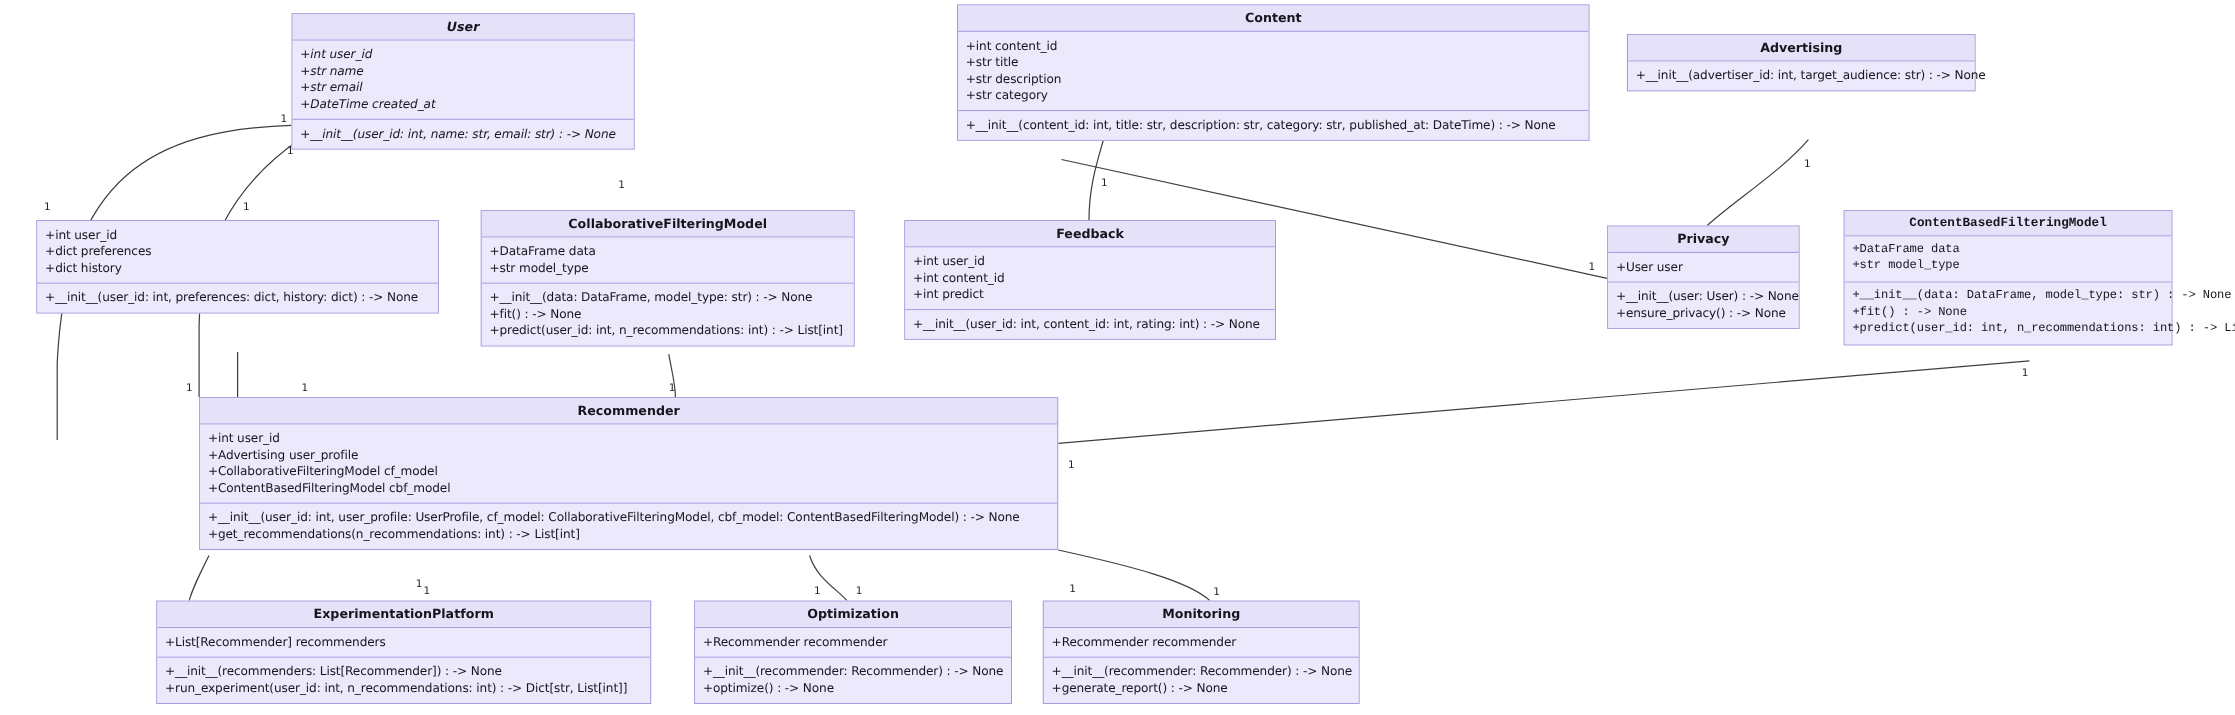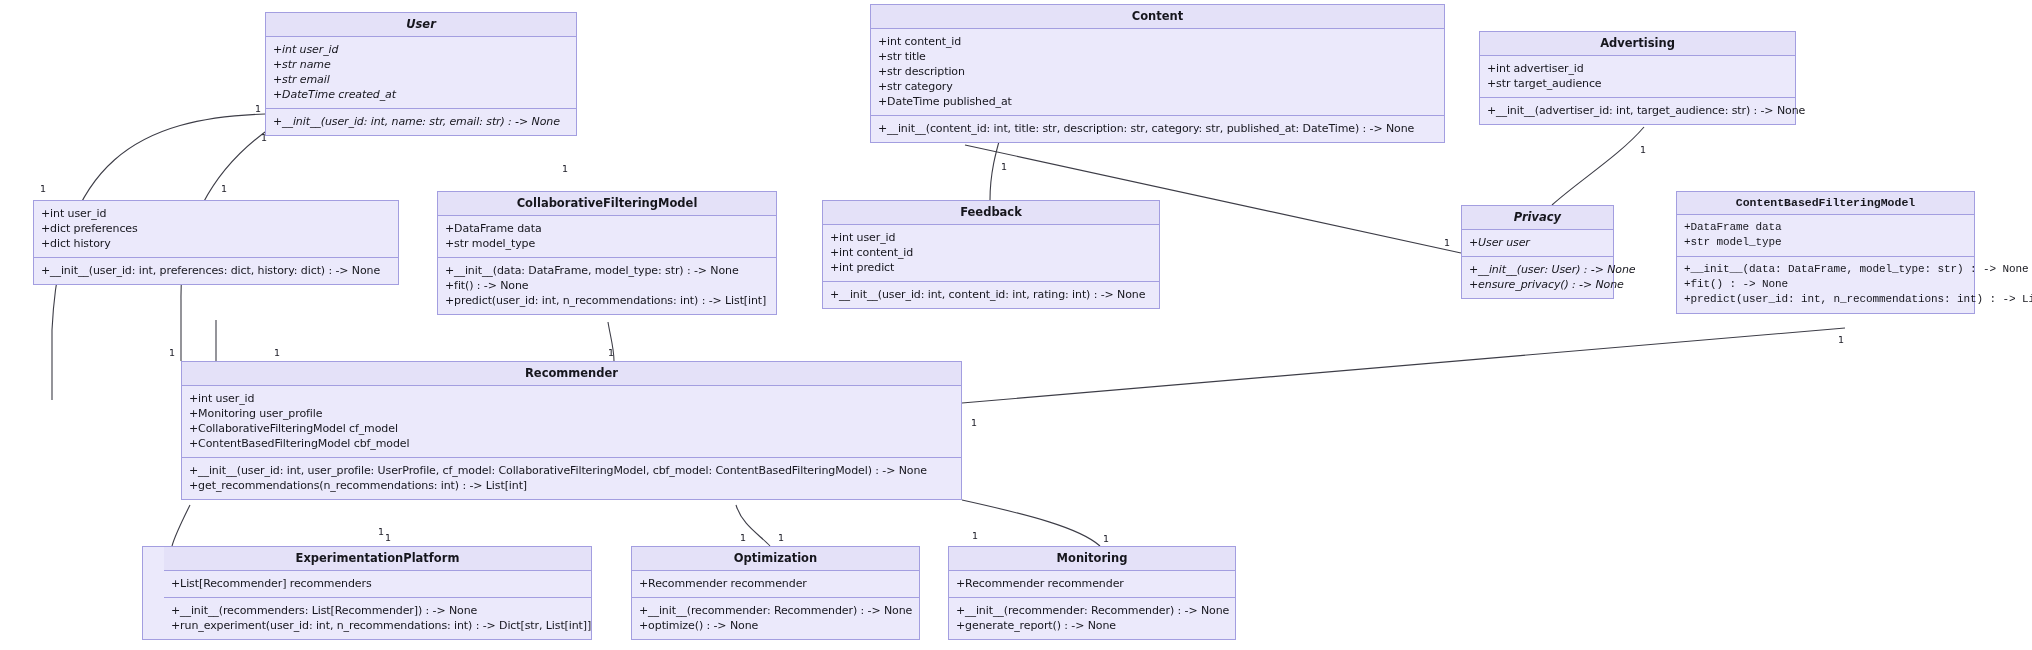--- a/index.html
+++ b/index.html
@@ -101,32 +101,27 @@
           <div class="row">+__init__(user_id: int, name: str, email: str) : -&gt; None</div>
         </div>
       </div>
       <div class="uml" style="left: 870px; top: 4px; width: 575px;">
         <div class="title">Content</div>
         <div class="compartment attrs">
           <div class="row">+int content_id</div>
           <div class="row">+str title</div>
           <div class="row">+str description</div>
           <div class="row">+str category</div>
-          <div class="row">+DateTime published_at</div>
         </div>
         <div class="compartment methods">
           <div class="row">+__init__(content_id: int, title: str, description: str, category: str, published_at: DateTime) : -&gt; None</div>
         </div>
       </div>
       <div class="uml" style="left: 1479px; top: 31px; width: 317px;">
         <div class="title">Advertising</div>
-        <div class="compartment attrs">
-          <div class="row">+int advertiser_id</div>
-          <div class="row">+str target_audience</div>
-        </div>
         <div class="compartment methods">
           <div class="row">+__init__(advertiser_id: int, target_audience: str) : -&gt; None</div>
         </div>
       </div>
       <div class="uml" style="left: 33px; top: 200px; width: 366px;">
         <div class="compartment attrs">
           <div class="row">+int user_id</div>
           <div class="row">+dict preferences</div>
           <div class="row">+dict history</div>
         </div>
@@ -150,21 +145,21 @@
         <div class="title">Feedback</div>
         <div class="compartment attrs">
           <div class="row">+int user_id</div>
           <div class="row">+int content_id</div>
           <div class="row">+int predict</div>
         </div>
         <div class="compartment methods">
           <div class="row">+__init__(user_id: int, content_id: int, rating: int) : -&gt; None</div>
         </div>
       </div>
-      <div class="uml" style="left: 1461px; top: 205px; width: 153px; font-style: italic;">
+      <div class="uml" style="left: 1461px; top: 205px; width: 175px;">
         <div class="title">Privacy</div>
         <div class="compartment attrs">
           <div class="row">+User user</div>
         </div>
         <div class="compartment methods">
           <div class="row">+__init__(user: User) : -&gt; None</div>
           <div class="row">+ensure_privacy() : -&gt; None</div>
         </div>
       </div>
       <div class="uml" style="left: 1676px; top: 191px; width: 299px; font-family: Liberation Mono, monospace;">
@@ -176,30 +171,30 @@
         <div class="compartment methods">
           <div class="row">+__init__(data: DataFrame, model_type: str) : -&gt; None</div>
           <div class="row">+fit() : -&gt; None</div>
           <div class="row">+predict(user_id: int, n_recommendations: int) : -&gt; List[int]</div>
         </div>
       </div>
       <div class="uml" style="left: 181px; top: 361px; width: 781px;">
         <div class="title">Recommender</div>
         <div class="compartment attrs">
           <div class="row">+int user_id</div>
-          <div class="row">+Monitoring user_profile</div>
+          <div class="row">+Advertising user_profile</div>
           <div class="row">+CollaborativeFilteringModel cf_model</div>
           <div class="row">+ContentBasedFilteringModel cbf_model</div>
         </div>
         <div class="compartment methods">
           <div class="row">+__init__(user_id: int, user_profile: UserProfile, cf_model: CollaborativeFilteringModel, cbf_model: ContentBasedFilteringModel) : -&gt; None</div>
           <div class="row">+get_recommendations(n_recommendations: int) : -&gt; List[int]</div>
         </div>
       </div>
-      <div class="uml" style="left: 142px; top: 546px; width: 450px; padding-left: 21px;">
+      <div class="uml" style="left: 142px; top: 546px; width: 450px;">
         <div class="title">ExperimentationPlatform</div>
         <div class="compartment attrs">
           <div class="row">+List[Recommender] recommenders</div>
         </div>
         <div class="compartment methods">
           <div class="row">+__init__(recommenders: List[Recommender]) : -&gt; None</div>
           <div class="row">+run_experiment(user_id: int, n_recommendations: int) : -&gt; Dict[str, List[int]]</div>
         </div>
       </div>
       <div class="uml" style="left: 631px; top: 546px; width: 289px;">

